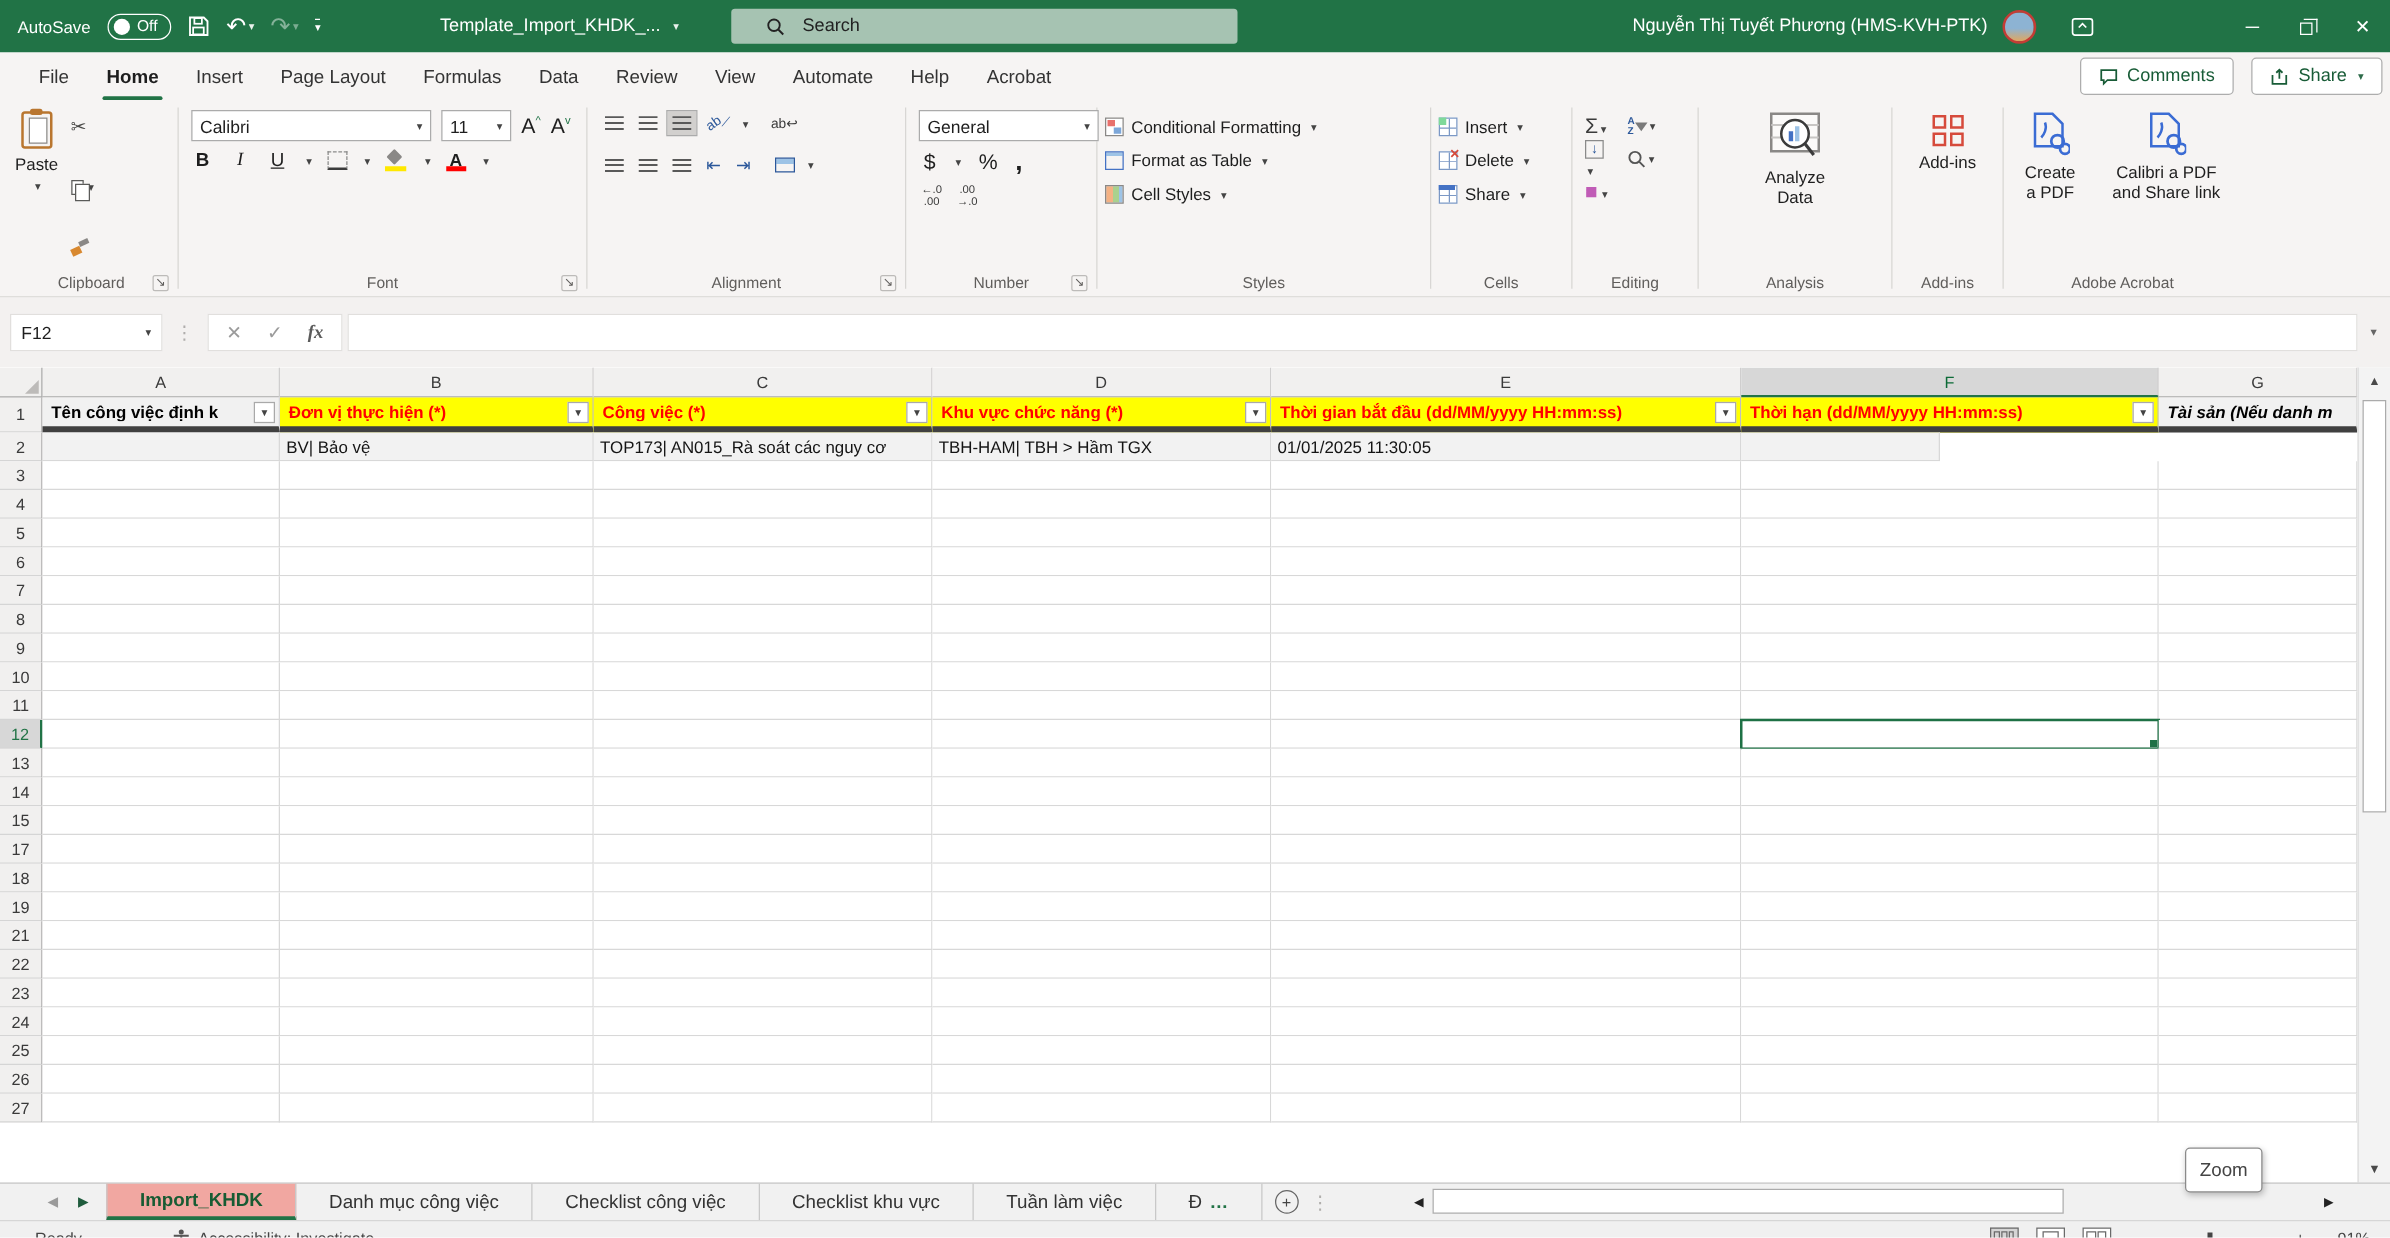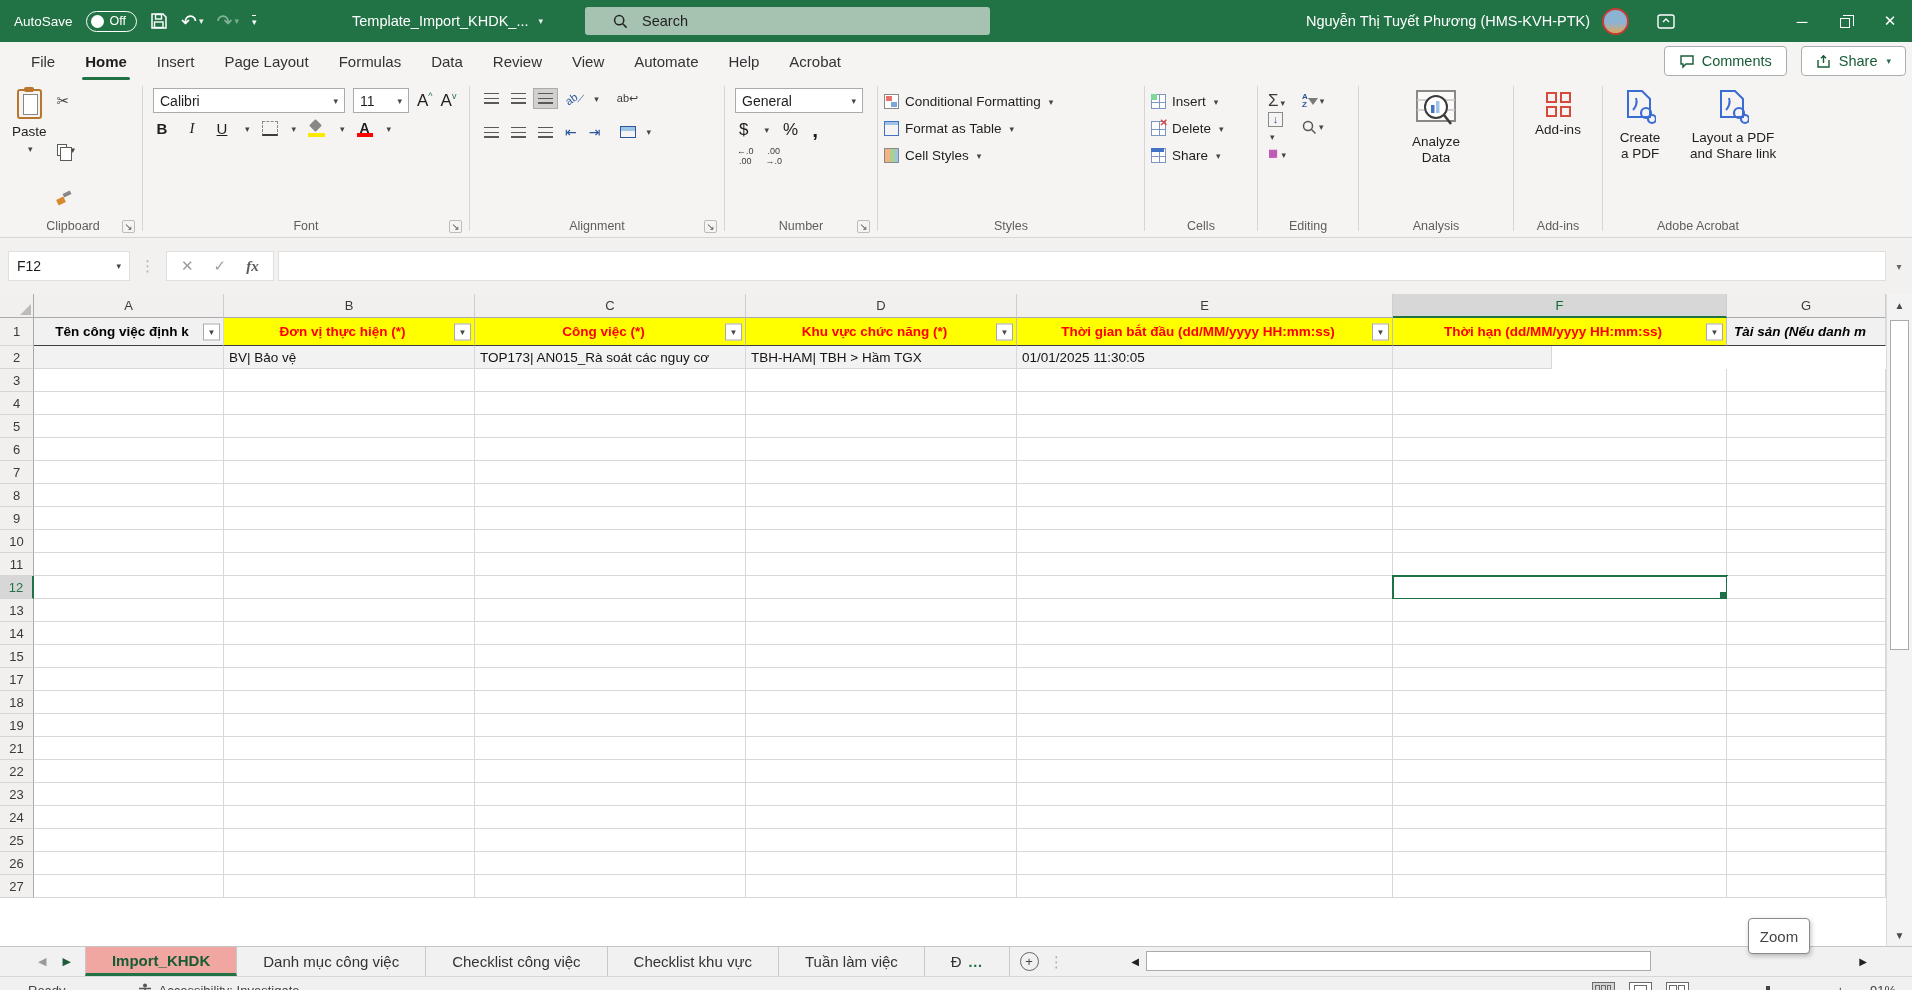--- a/index.html
+++ b/index.html
@@ -118,21 +118,21 @@
 .corner::after{content:"";position:absolute;right:2px;bottom:2px;border-left:11px solid transparent;border-bottom:11px solid #BDBBB9}
 .colh{flex:none;display:flex;align-items:center;justify-content:center;background:#F1F0EF;border-right:1px solid #CFCECE;border-bottom:1px solid #ABABAB;font-size:13px;color:#3A3A3A}
 .colsel{background:#D7D7D7;color:#0C6B37;border-bottom:2px solid #217346}
 .grow{display:flex}
 .r1{height:28px}
 .rx{height:23px}
 .rownum{width:34px;flex:none;background:#F1F0EF;border-right:1px solid #ABABAB;border-bottom:1px solid #D5D5D5;display:flex;align-items:center;justify-content:center;font-size:13px;color:#3A3A3A}
 .rowsel{background:#D7D7D7;color:#217346;border-right:2px solid #217346}
 .cell{flex:none;border-right:1px solid #D8D8D8;border-bottom:1px solid #D8D8D8;background:#fff;overflow:hidden;white-space:nowrap;display:flex;align-items:center;position:relative}
 .cell.band{background:#F2F2F2}
-.cell.h{font-weight:700;font-size:13.5px;justify-content:center;border-bottom:1px solid #404040}
+.cell.h{font-weight:700;font-size:13.5px;border-bottom:5px solid #404040}
 .hy{background:#FFFF00;color:#FF0000;border-right:1px solid #BEBEBE}
 .hp{background:#F1F1F1;color:#000;justify-content:flex-start}
 .ht{overflow:hidden;white-space:nowrap;padding:0 20px 0 7px}
 .filterbtn{position:absolute;right:3px;top:50%;transform:translateY(-50%);width:17px;height:17px;background:#fff;border:1px solid #A9A9A9;font-size:8px;color:#444;display:flex;align-items:center;justify-content:center}
 .cv{padding-left:5px;font-size:13.5px;color:#141414}
 .selcell{outline:2px solid #1E7145;outline-offset:-1px}
 .selcell::after{content:"";position:absolute;right:0;bottom:0;width:6px;height:6px;background:#1E7145;box-shadow:-1px -1px 0 #fff}
 
 
 .vscroll{position:absolute;right:0;top:294px;width:26px;height:652px;background:#F3F3F3;border-left:1px solid #DCDCDC;display:flex;flex-direction:column;align-items:center;justify-content:space-between;font-size:10px;color:#4a4a4a}
@@ -366,21 +366,21 @@
     <div class="rlabel">
         <span>Alignment</span>
         <span class="launcher">↘</span>
       </div>
   </div>
   <div class="rdiv"></div>
 
   <div class="rgroup" style="width:148px">
     <div class="rcontent">
       <div class="fontrows" style="gap:5px">
-        <div class="combo" style="width:128px">
+        <div class="combo" style="width:144px">
             <span>General</span>
             <span class="dd">▾</span>
           </div>
         <div class="rowflex" style="gap:14px;padding-left:4px">
           <span class="numsym">$</span>
             <span class="dd">▾</span>
           <span class="numsym">%</span>
           <span class="numsym" style="font-weight:700;font-size:21px">,</span>
         </div>
         <div class="rowflex" style="gap:12px;padding-left:2px">
@@ -529,21 +529,21 @@
         </svg>
         <span class="bigl"><span>Create</span><br><span>a PDF</span></span>
       </div>
       <div class="bigbtn">
         <svg class="ic" width="32" height="36" viewBox="0 0 32 36">
           <path d="M4 2h14l8 8v18H4z" fill="none" stroke="#3B6CD4" stroke-width="2"></path>
           <path d="M12 9c2 5-1 10-3 12" fill="none" stroke="#3B6CD4" stroke-width="2"></path>
           <circle cx="22" cy="24" r="5" fill="none" stroke="#3B6CD4" stroke-width="2.2"></circle>
             <circle cx="28" cy="30" r="4" fill="none" stroke="#3B6CD4" stroke-width="2.2"></circle>
         </svg>
-        <span class="bigl"><span>Layout a PDF</span><br><span>and Share link</span></span>
+        <span class="bigl"><span>Calibri a PDF</span><br><span>and Share link</span></span>
       </div>
     </div>
     <div class="rlabel">
         <span>Adobe Acrobat</span>
       </div>
   </div>
 
   <span class="collapse-rib">⌃</span>
 </div>
 

